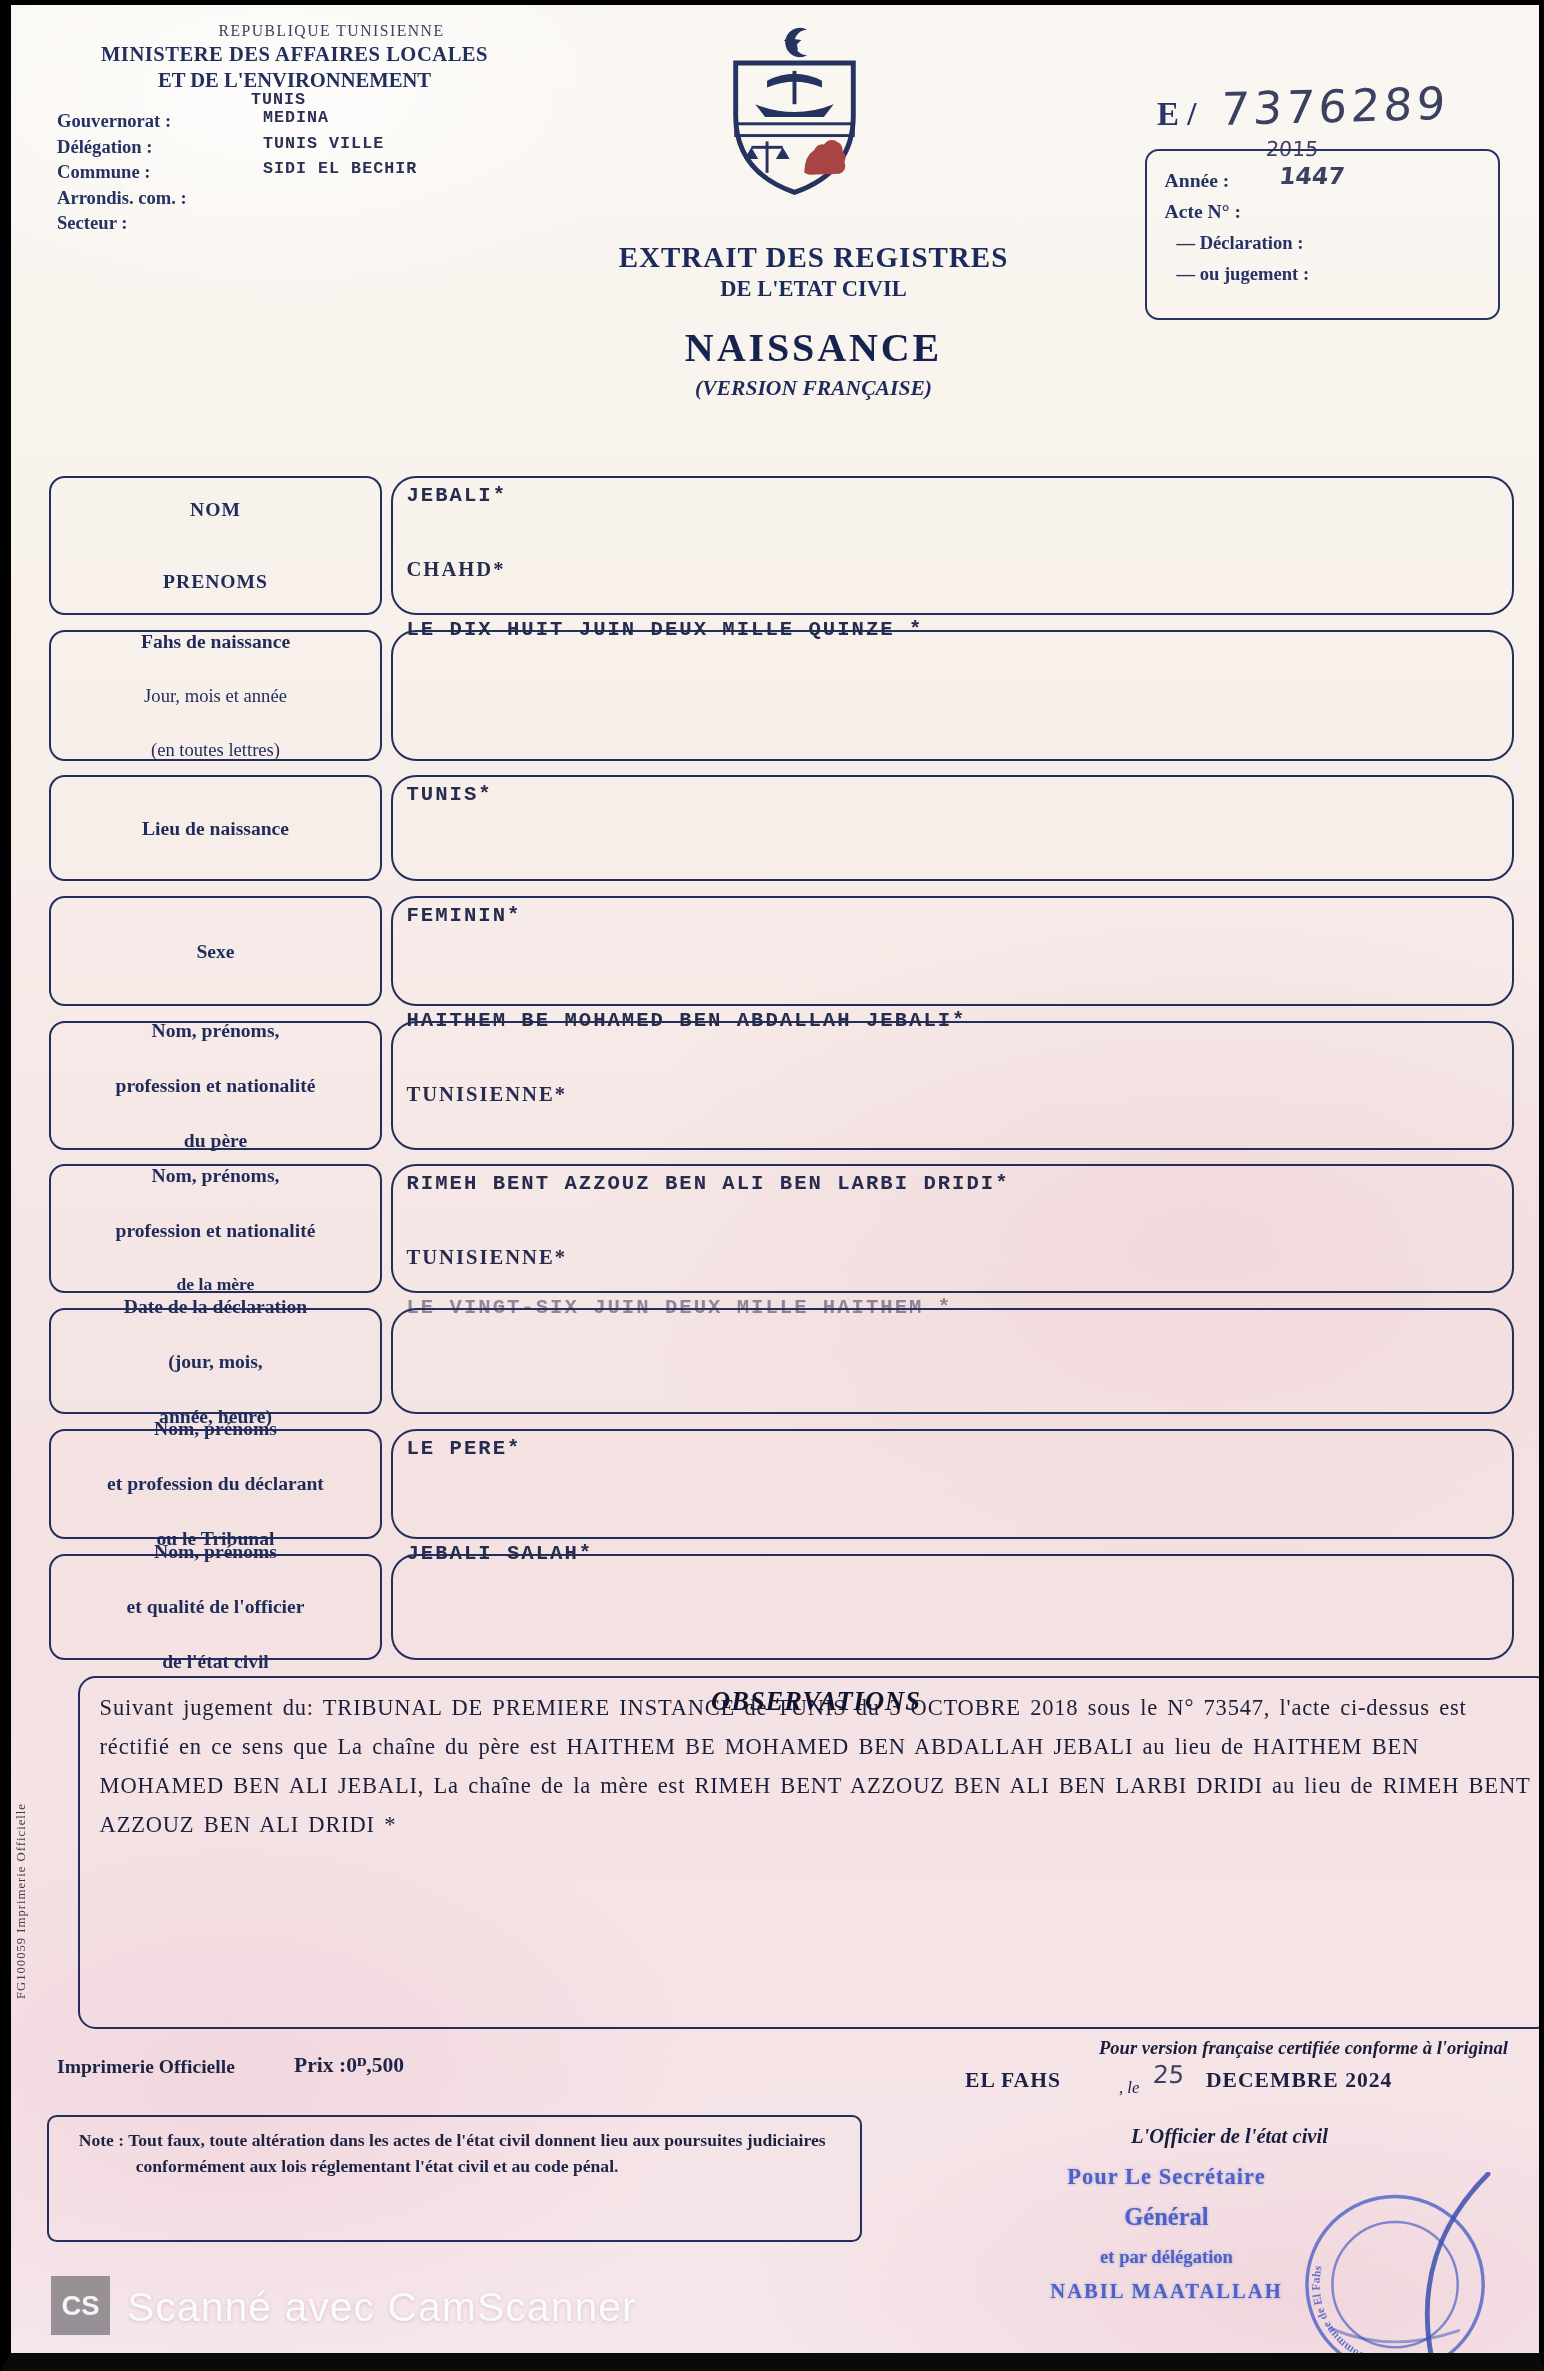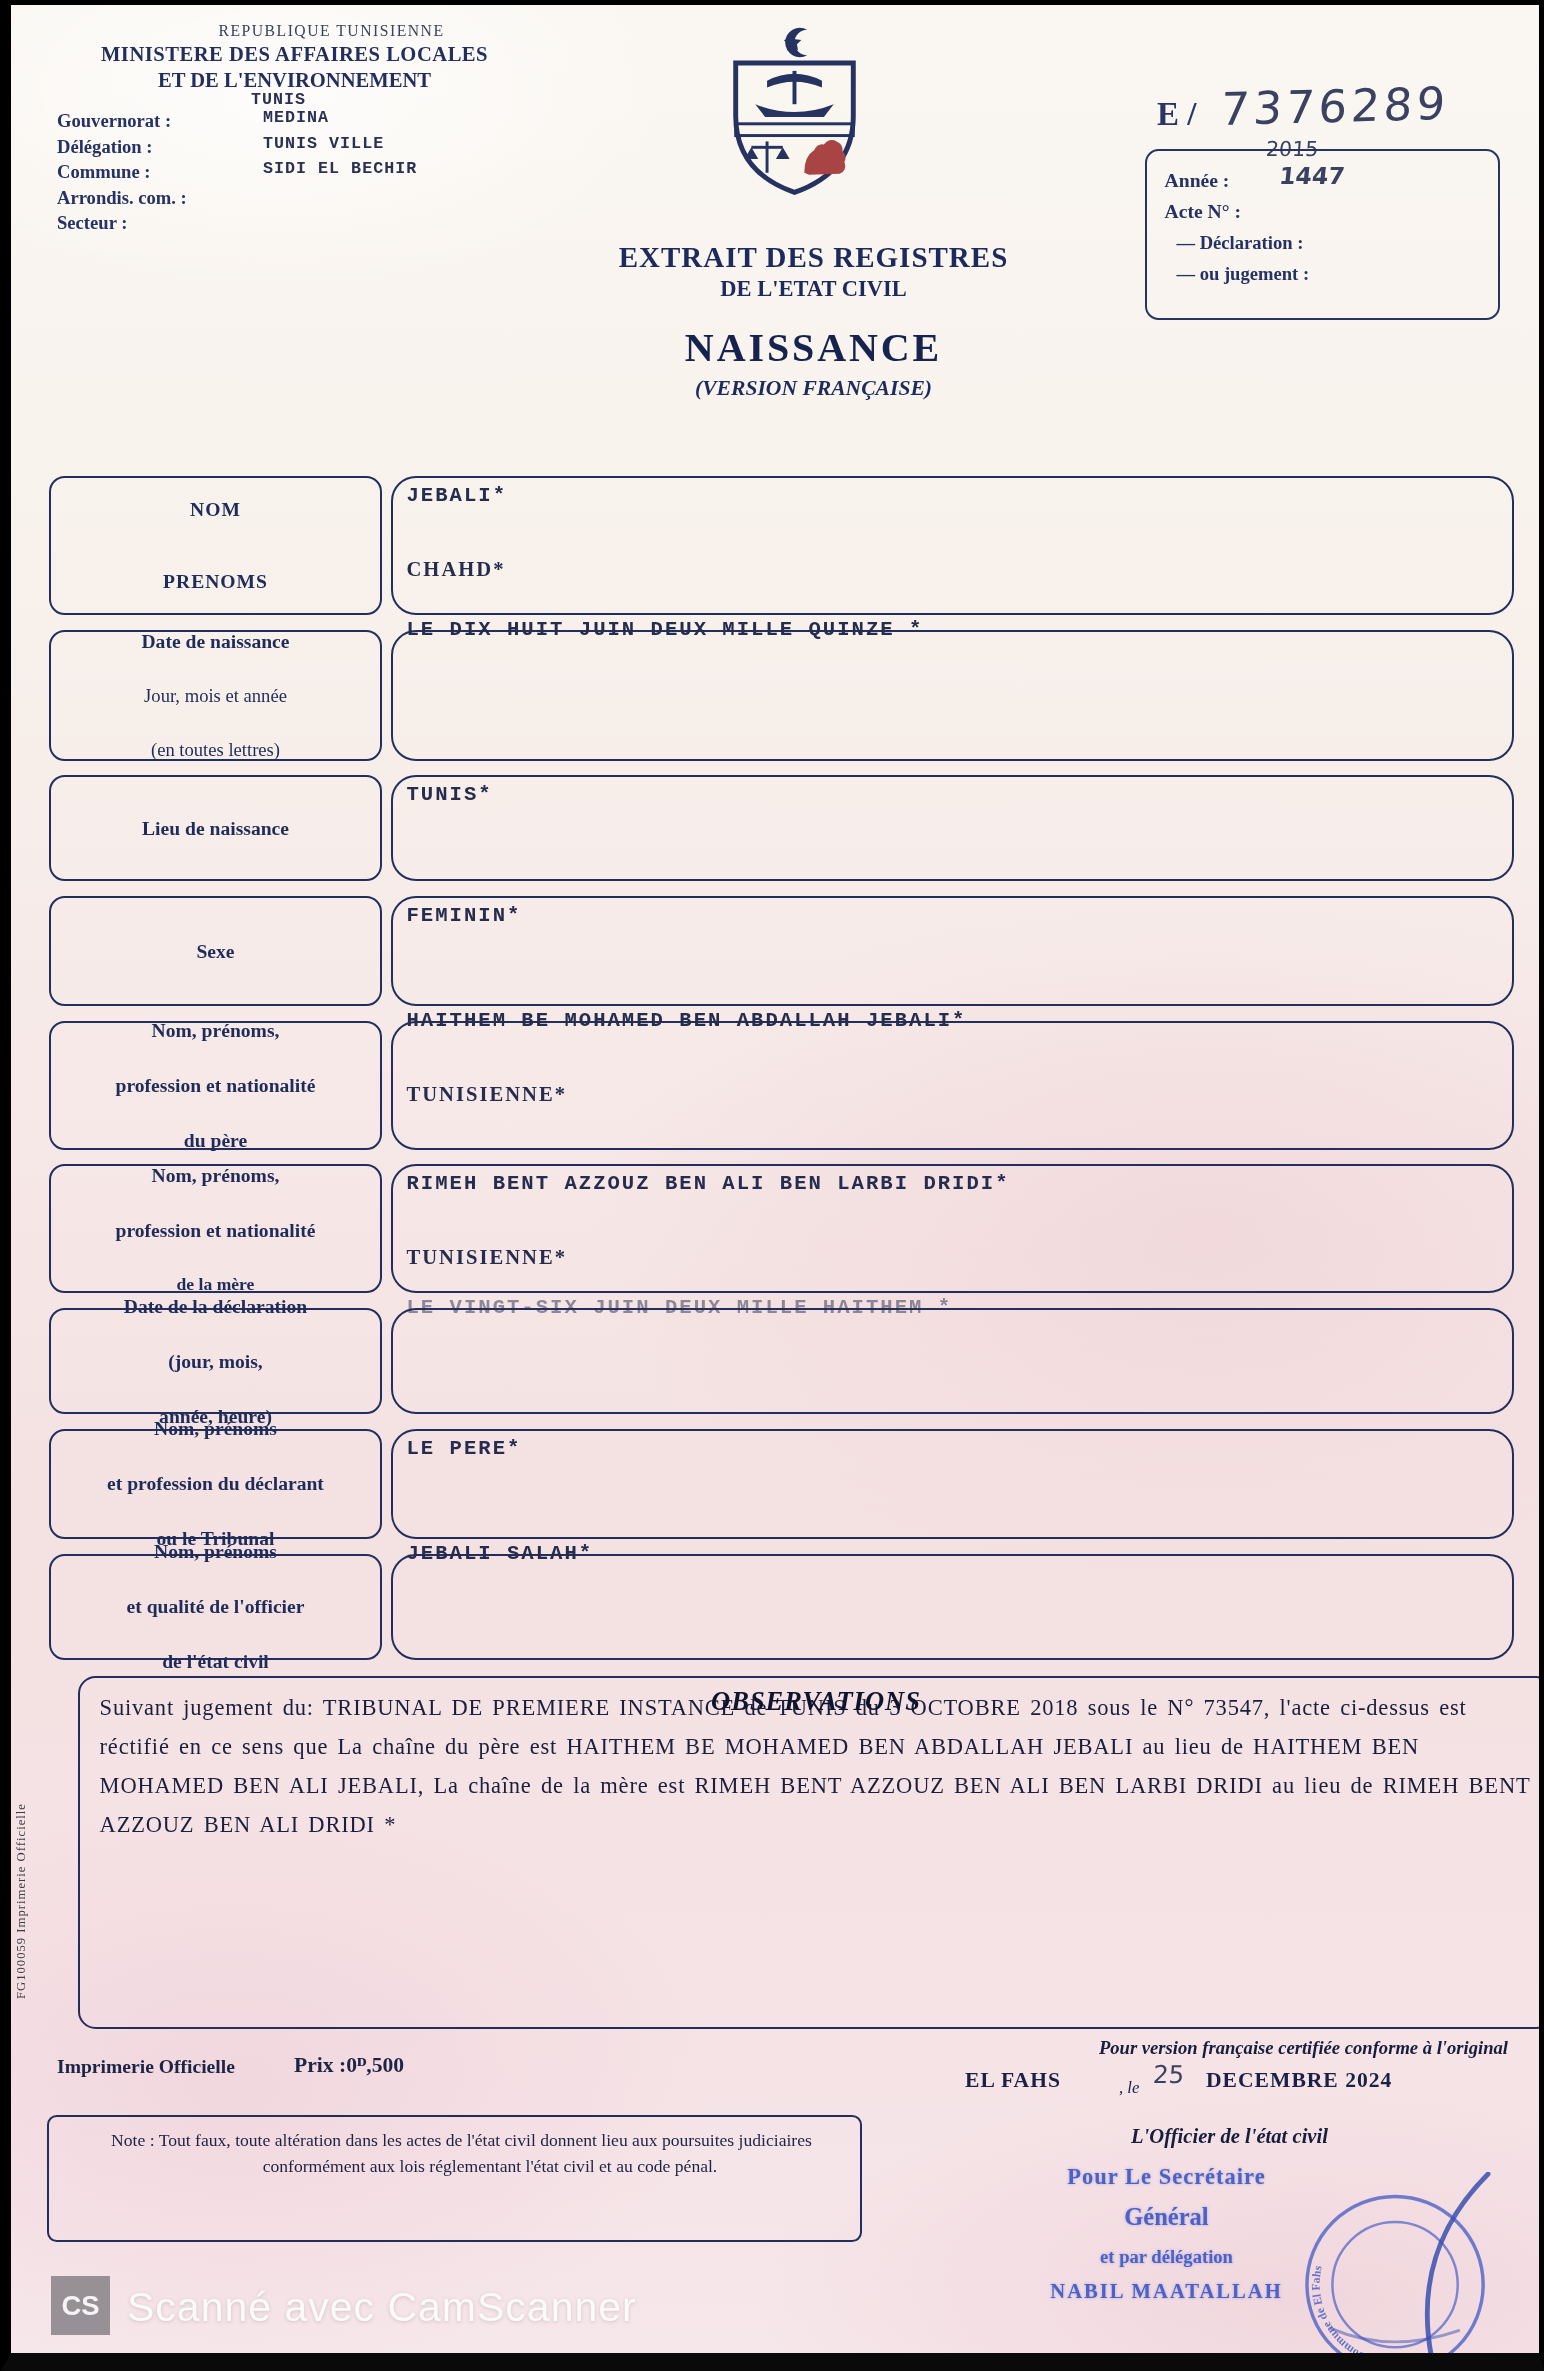--- a/index.html
+++ b/index.html
@@ -83,21 +83,21 @@
   #imprimerie { left:57px; top:2056px; font-weight:bold; font-size:19.6px; color:#1d2547; }
   #prix { left:294px; top:2053px; font-weight:bold; font-size:21.6px; color:#1d2547; }
   #certification { right:37px; top:2037px; width:568px; text-align:right; font-weight:bold;
     font-style:italic; font-size:18.6px; color:#171d3c; }
   #place { left:965px; top:2068px; font-weight:bold; font-size:21.6px; color:#1a2145; letter-spacing:1px; }
   #le-label { left:1119px; top:2078px; font-style:italic; font-size:16.7px; color:#1a2145; }
   #date-day { left:1153px; top:2060px; font-size:24.5px; }
   #date-rest { left:1206px; top:2068px; font-weight:bold; font-size:21.6px; letter-spacing:1px; color:#1a2145; }
 
   #note-box { left:47px; top:2115px; width:815px; height:127px; border:2.9px solid #222f5c; border-radius:9.8px; padding:9.8px 15.7px; }
-  #note-text { font-size:17.6px; font-weight:normal; line-height:1.5; color:#1c2344; padding-left:71px; text-indent:-57px;text-align:center; }
+  #note-text { font-size:17.6px; font-weight:bold; line-height:1.5; color:#1c2344; padding-left:71px; text-indent:-57px; }
 
   #officer-title { left:1068px; top:2125px; width:323px; text-align:center; font-weight:bold;
     font-style:italic; font-size:20.6px; color:#161d3d; }
   #stamp-text { left:995px; top:2164px; width:343px; }
   .stamp-line { text-align:center; font-weight:bold; color:#4d61c6;
     text-shadow:0 0 2.9px rgba(90,110,210,.5); }
   .stamp-line.s0 { font-size:22.5px; letter-spacing:1px; }
   .stamp-line.s1 { font-size:24.5px; margin-top:12.7px; }
   .stamp-line.s2 { font-size:18.6px; margin-top:15.7px; }
   .stamp-line.s3 { font-size:20.6px; margin-top:11.8px; letter-spacing:2px; }
@@ -190,21 +190,21 @@
           <div class="lbl">NOM</div>
           <div class="lbl">PRENOMS</div>
         </div>
         <div class="value-box">
           <div class="val">JEBALI*</div>
           <div class="val second">CHAHD*</div>
         </div>
       </div>
       <div class="form-row row-1" style="height: 131px;">
         <div class="label-box">
-          <div class="lbl">Date de naissance</div>
+          <div class="lbl">Fahs de naissance</div>
           <div class="lbl">Jour, mois et année</div>
           <div class="lbl">(en toutes lettres)</div>
         </div>
         <div class="value-box">
           <div class="val on-border">LE DIX HUIT JUIN DEUX MILLE QUINZE *</div>
         </div>
       </div>
       <div class="form-row row-2" style="height: 106px;">
         <div class="label-box">
           <div class="lbl">Lieu de naissance</div>

